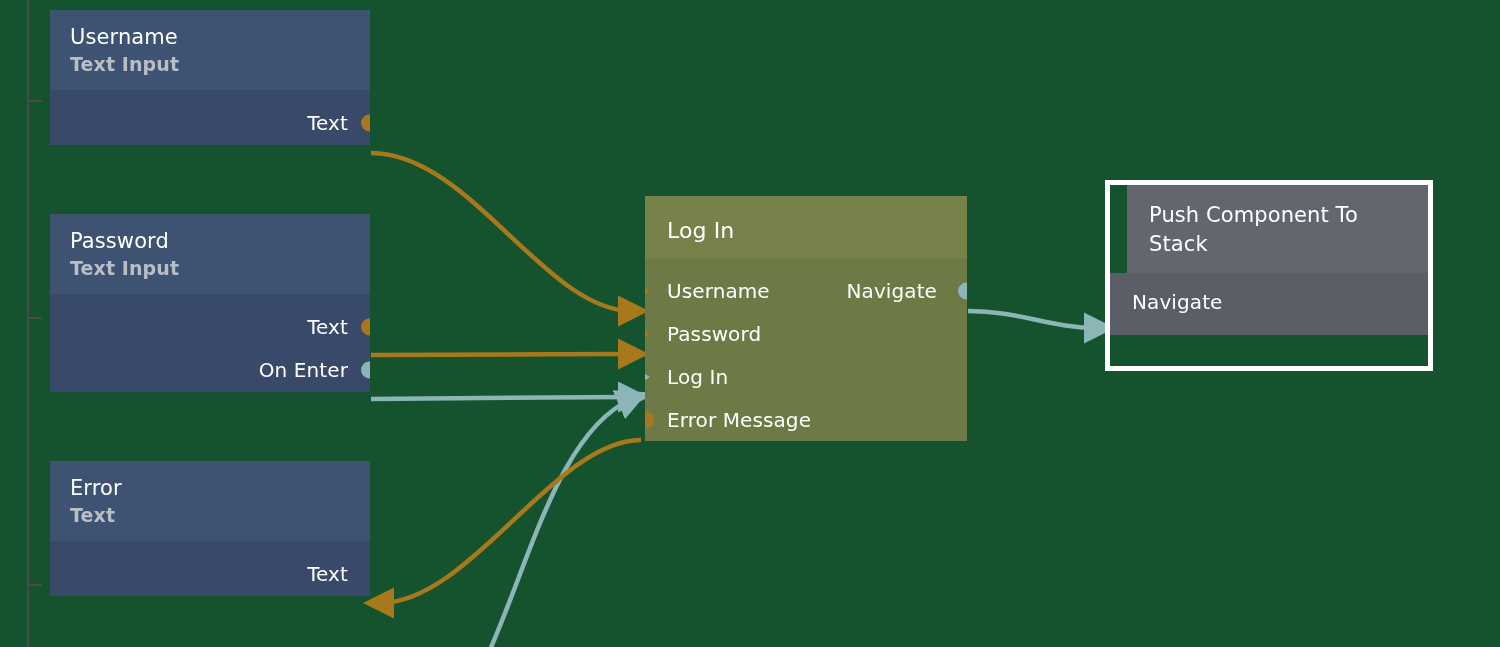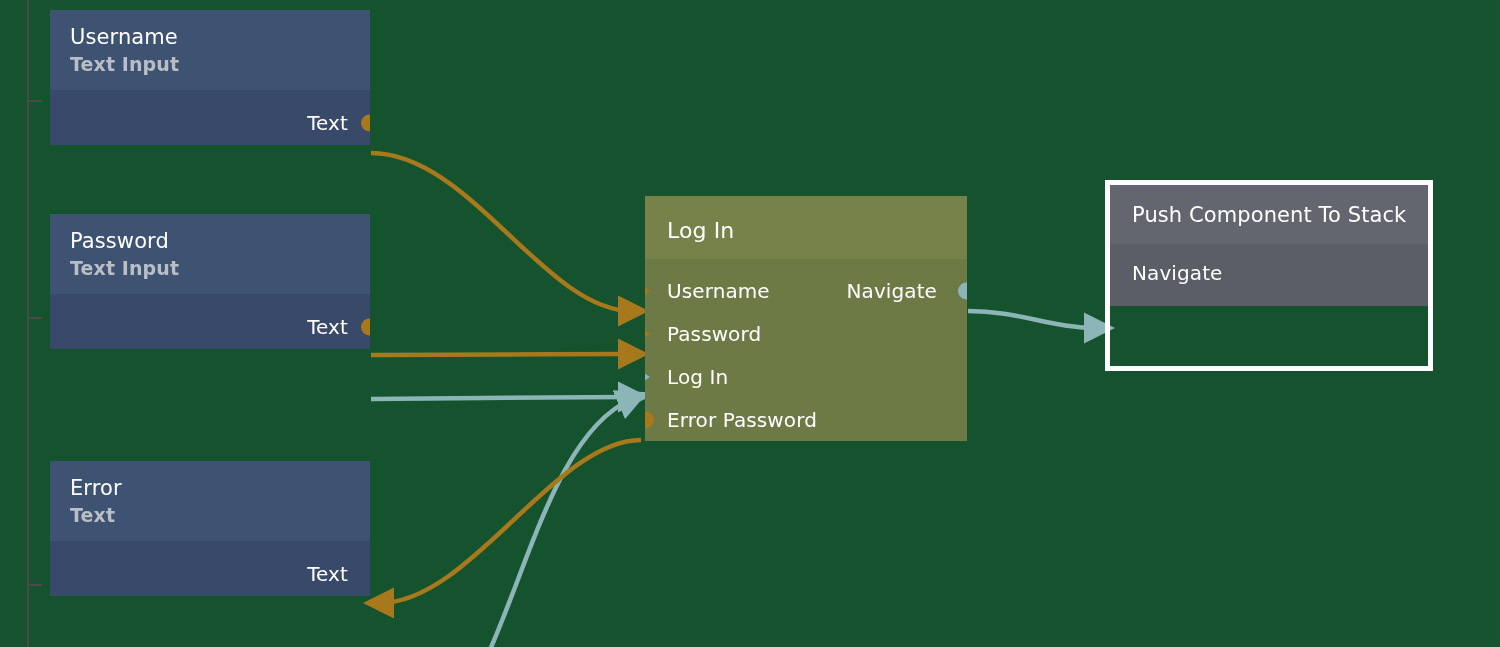--- a/index.html
+++ b/index.html
@@ -107,21 +107,21 @@
 
   
   #node-username { left:50px;  top:10px;  width:320px; height:175px; }
   #node-password { left:50px;  top:214px; width:320px; height:224px; }
   #node-error    { left:50px;  top:461px; width:320px; height:226px; }
   #node-login    { left:645px; top:196px; width:322px; height:283px; }
   #node-push     { left:1105px;top:180px; width:328px; height:191px; }
 
   #node-login .node-header { padding:20px 22px 14px 22px; }
   #node-login .node-body   { padding-top:10px; }
-  #node-push  .node-header { padding:16px 8px 14px 22px; }
+  #node-push  .node-header { padding:16px 8px 14px 22px;margin-left:17px; }
   #node-push  .node-body   { padding-top:8px; height:62px; }
   #node-push  .node-title  { font-size:21px; line-height:1.38; }
 
   #node-username .node-body,
   #node-password .node-body,
   #node-error    .node-body { padding-top:12px; }
 </style>
 </head>
 <body>
 
@@ -171,20 +171,24 @@
   <div class="node n-input" id="node-password">
     <div class="node-header">
       <div class="node-title">Password</div>
       <div class="node-subtitle">Text Input</div>
     </div>
     <div class="node-body">
       <div class="port-row">
         <span class="port-label out">Text</span>
         <span class="port port-dot right" style="background:#a8791c"></span>
       </div>
+      <div class="port-row">
+        <span class="port-label out">On Enter</span>
+        <span class="port port-dot right" style="background:#8cb5b8"></span>
+      </div>
     </div>
   </div>
 
   <div class="node n-input" id="node-error">
     <div class="node-header">
       <div class="node-title">Error</div>
       <div class="node-subtitle">Text</div>
     </div>
     <div class="node-body">
       <div class="port-row">
@@ -207,21 +211,21 @@
       <div class="port-row">
         <span class="port port-arrow in" style="color:#a8791c"></span>
         <span class="port-label in">Password</span>
       </div>
       <div class="port-row">
         <span class="port port-arrow in" style="color:#8cb5b8"></span>
         <span class="port-label in">Log In</span>
       </div>
       <div class="port-row">
         <span class="port port-dot left" style="background:#a8791c"></span>
-        <span class="port-label in">Error Password</span>
+        <span class="port-label in">Error Message</span>
       </div>
     </div>
   </div>
 
   <div class="node n-nav" id="node-push">
     <div class="node-header">
       <div class="node-title">Push Component To Stack</div>
     </div>
     <div class="node-body">
       <div class="port-row">

